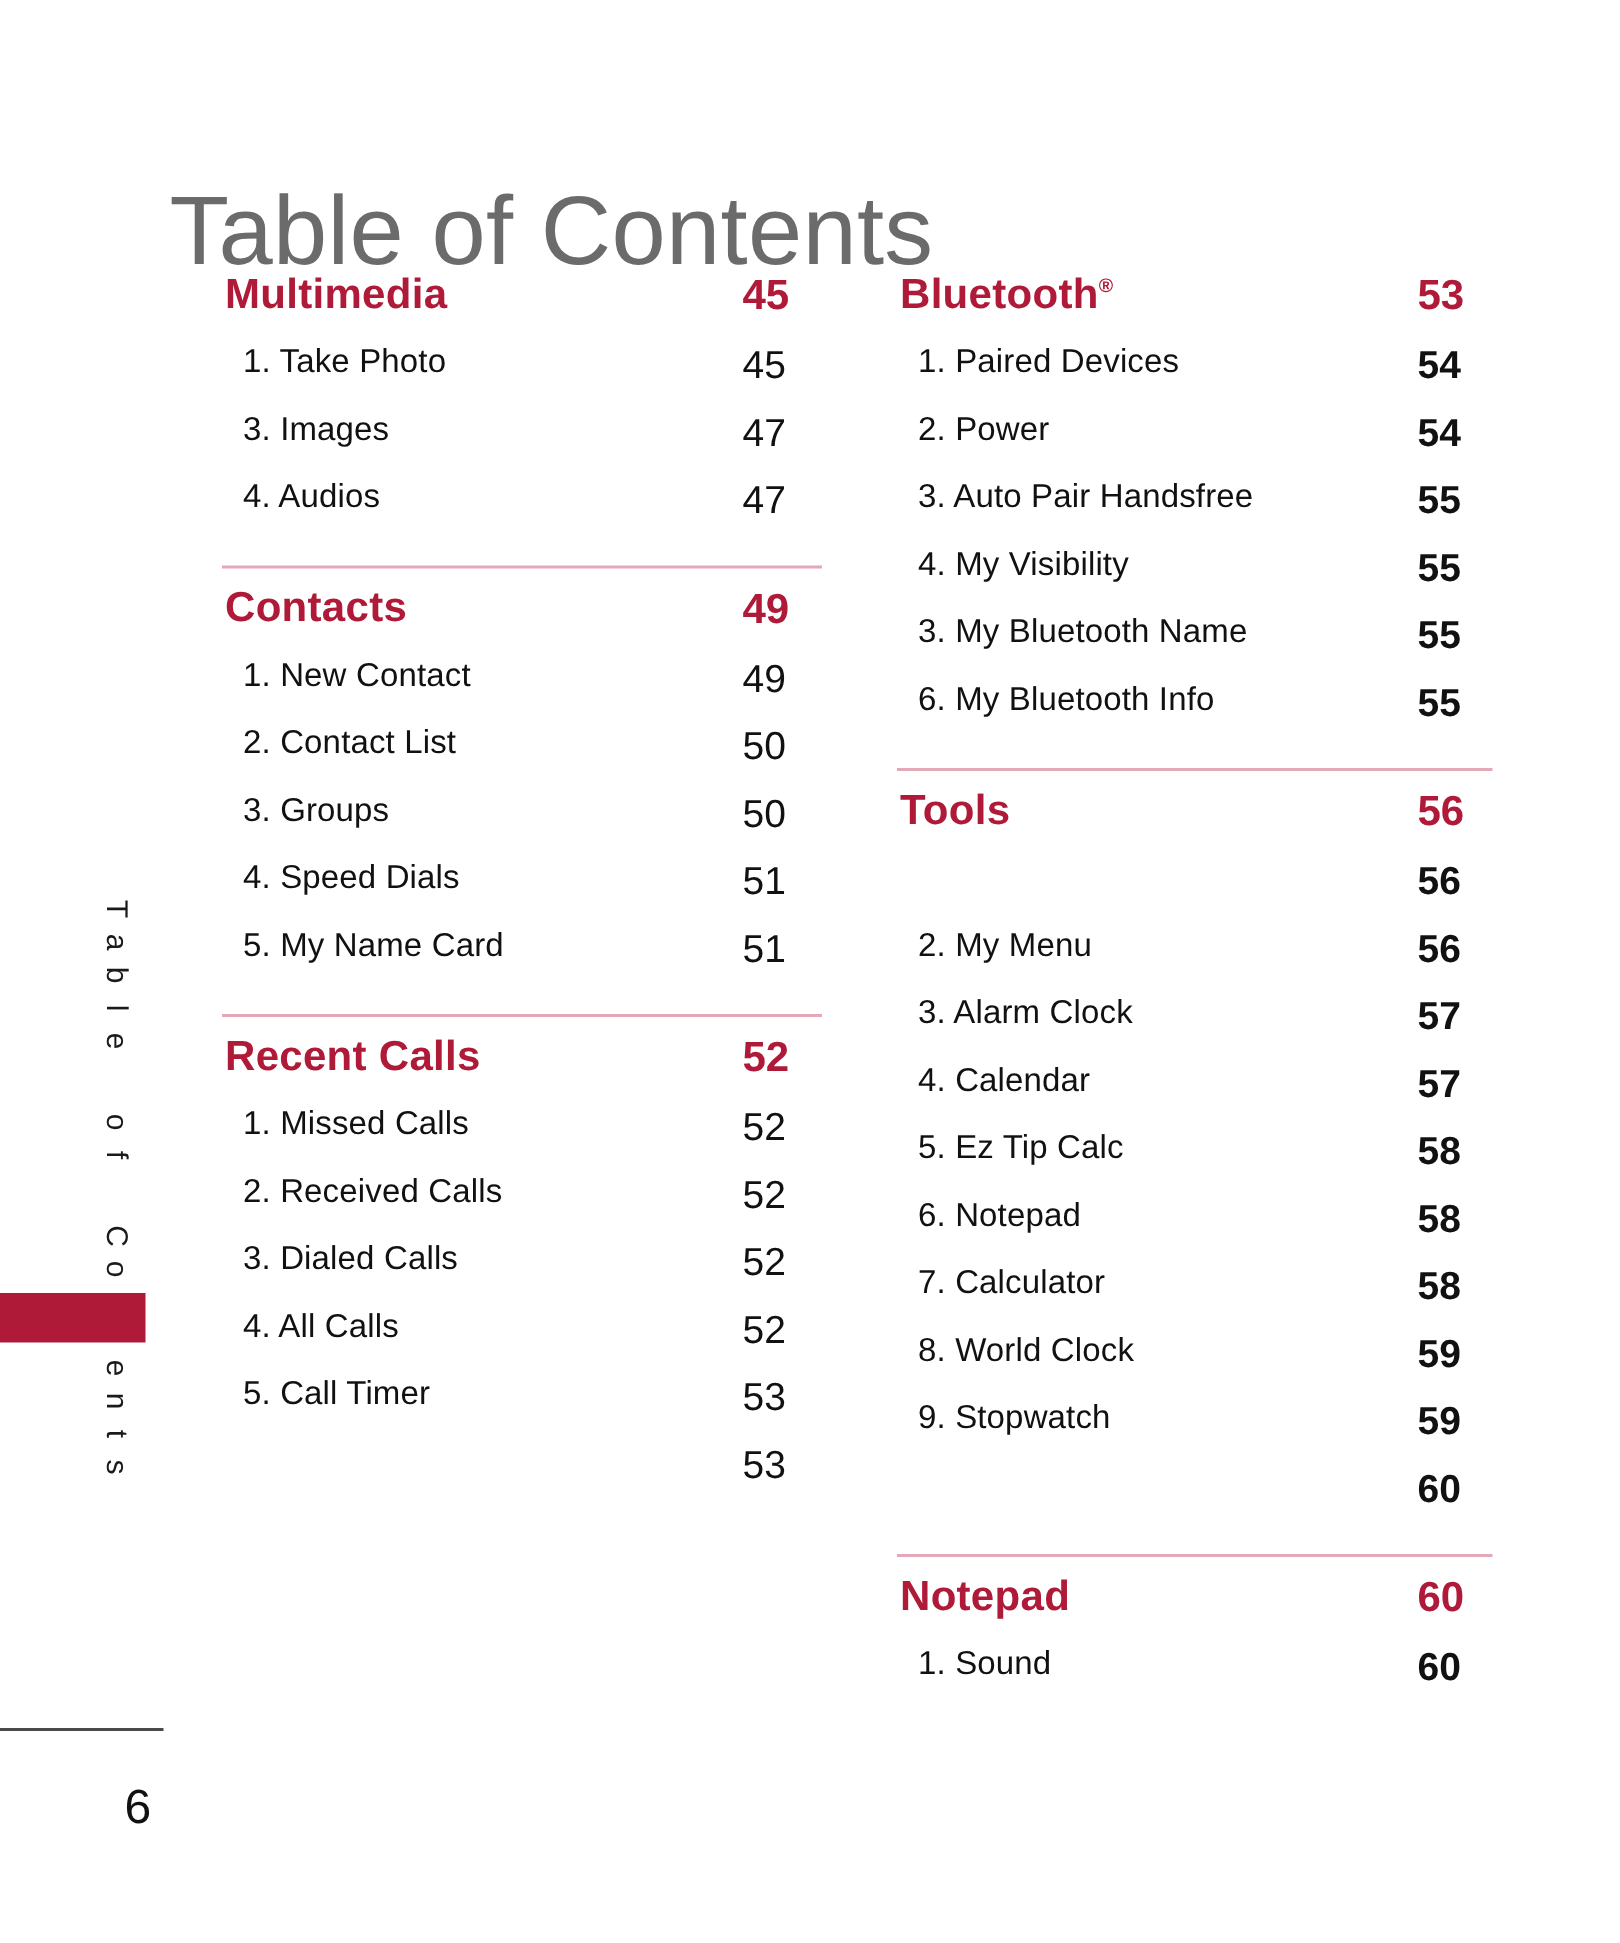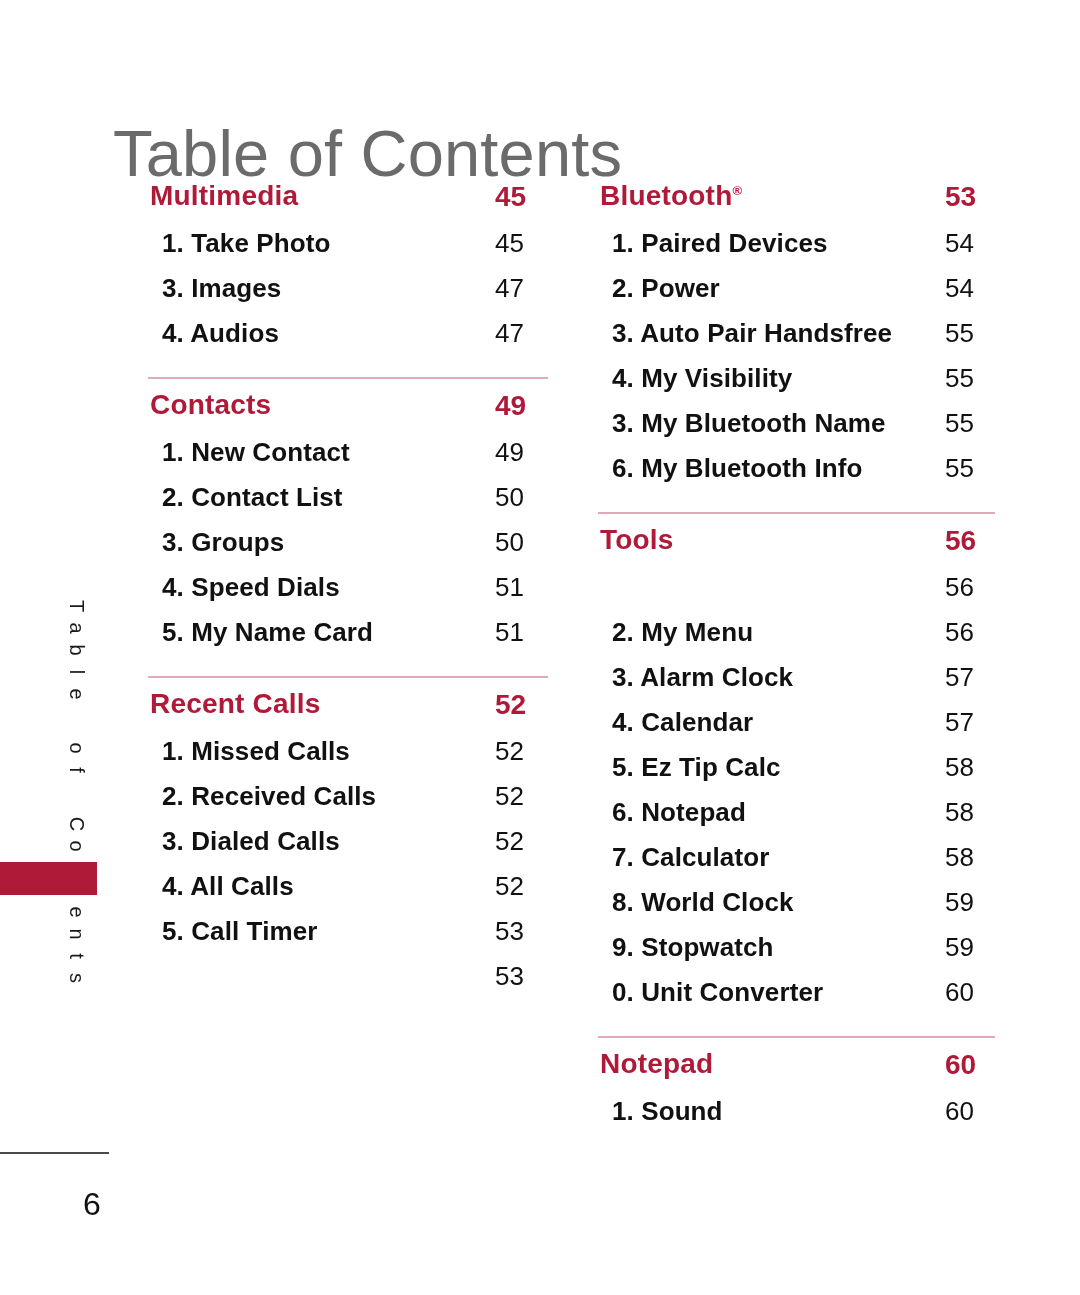--- a/index.html
+++ b/index.html
@@ -140,33 +140,33 @@
 
   .entry {
     position: relative;
     height: 45px;
     color: #111111;
   }
   .entry .entry-label {
     position: absolute;
     left: 14px;
     top: 0;
-    font-size: 26px;
-    font-weight: 700;
+    font-size: 22px;
+    font-weight: 400;
     white-space: nowrap;
     letter-spacing: 0.1px;
   }
   .entry .entry-page {
     position: absolute;
     top: 0;
     font-size: 26px;
     font-weight: 400;
   }
   .toc-col.left  .entry .entry-page { left: 347px; }
-  .toc-col.right .entry .entry-page { left: 347px; }
+  .toc-col.right .entry .entry-page { left: 347px; font-weight: bold; }
 
   .entry-list { margin-top: 4px; }
   .section + .section { margin-top: 0; }
 </style>
 </head>
 <body>
 
 <div class="side-tab">
   <div class="side-tab-label">
       <span>T</span>
@@ -345,21 +345,20 @@
           </div>
           <div class="entry">
             <div class="entry-label">8. World Clock</div>
             <div class="entry-page">59</div>
           </div>
           <div class="entry">
             <div class="entry-label">9. Stopwatch</div>
             <div class="entry-page">59</div>
           </div>
           <div class="entry">
-            <div class="entry-label">0. Unit Converter</div>
             <div class="entry-page">60</div>
           </div>
         </div>
       </div>
       <div class="section">
         <div class="section-rule"></div>
         <div class="section-head">
           <div class="head-title">Notepad</div>
           <div class="head-page">60</div>
         </div>

